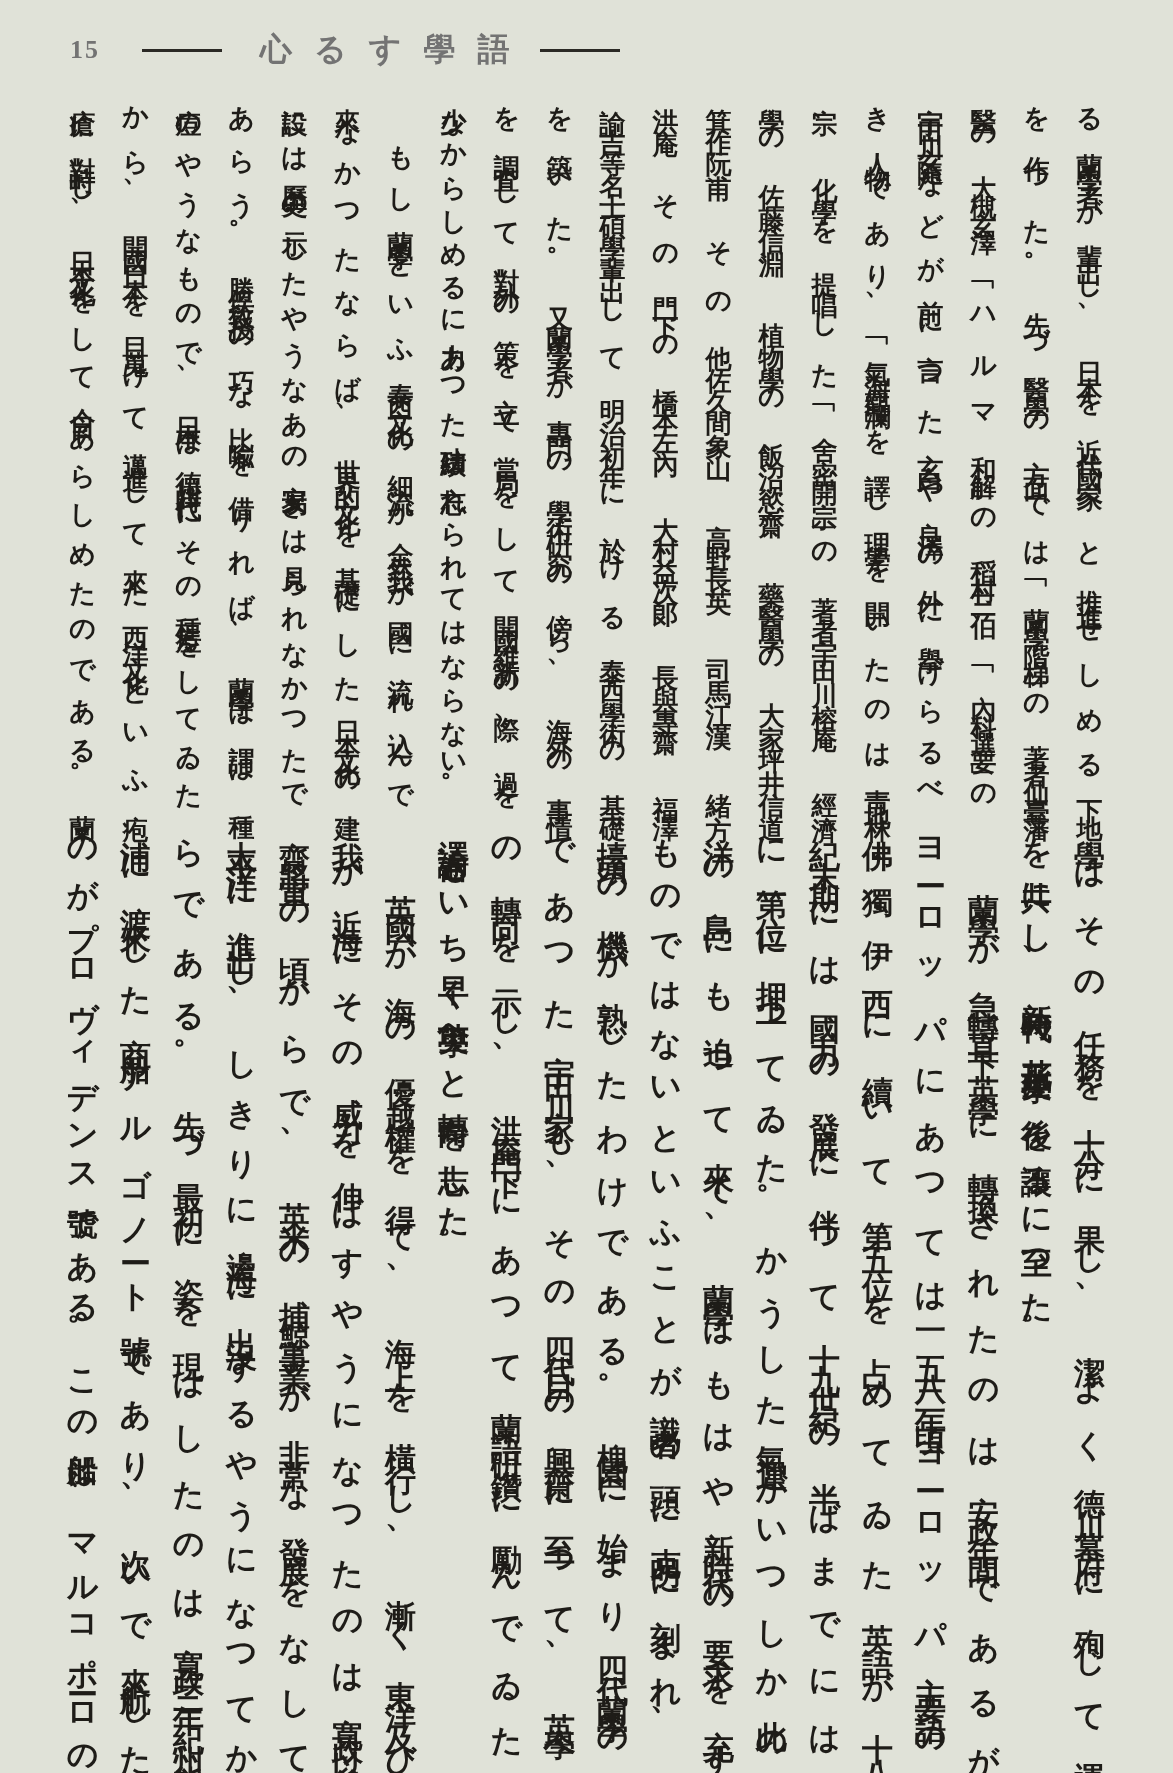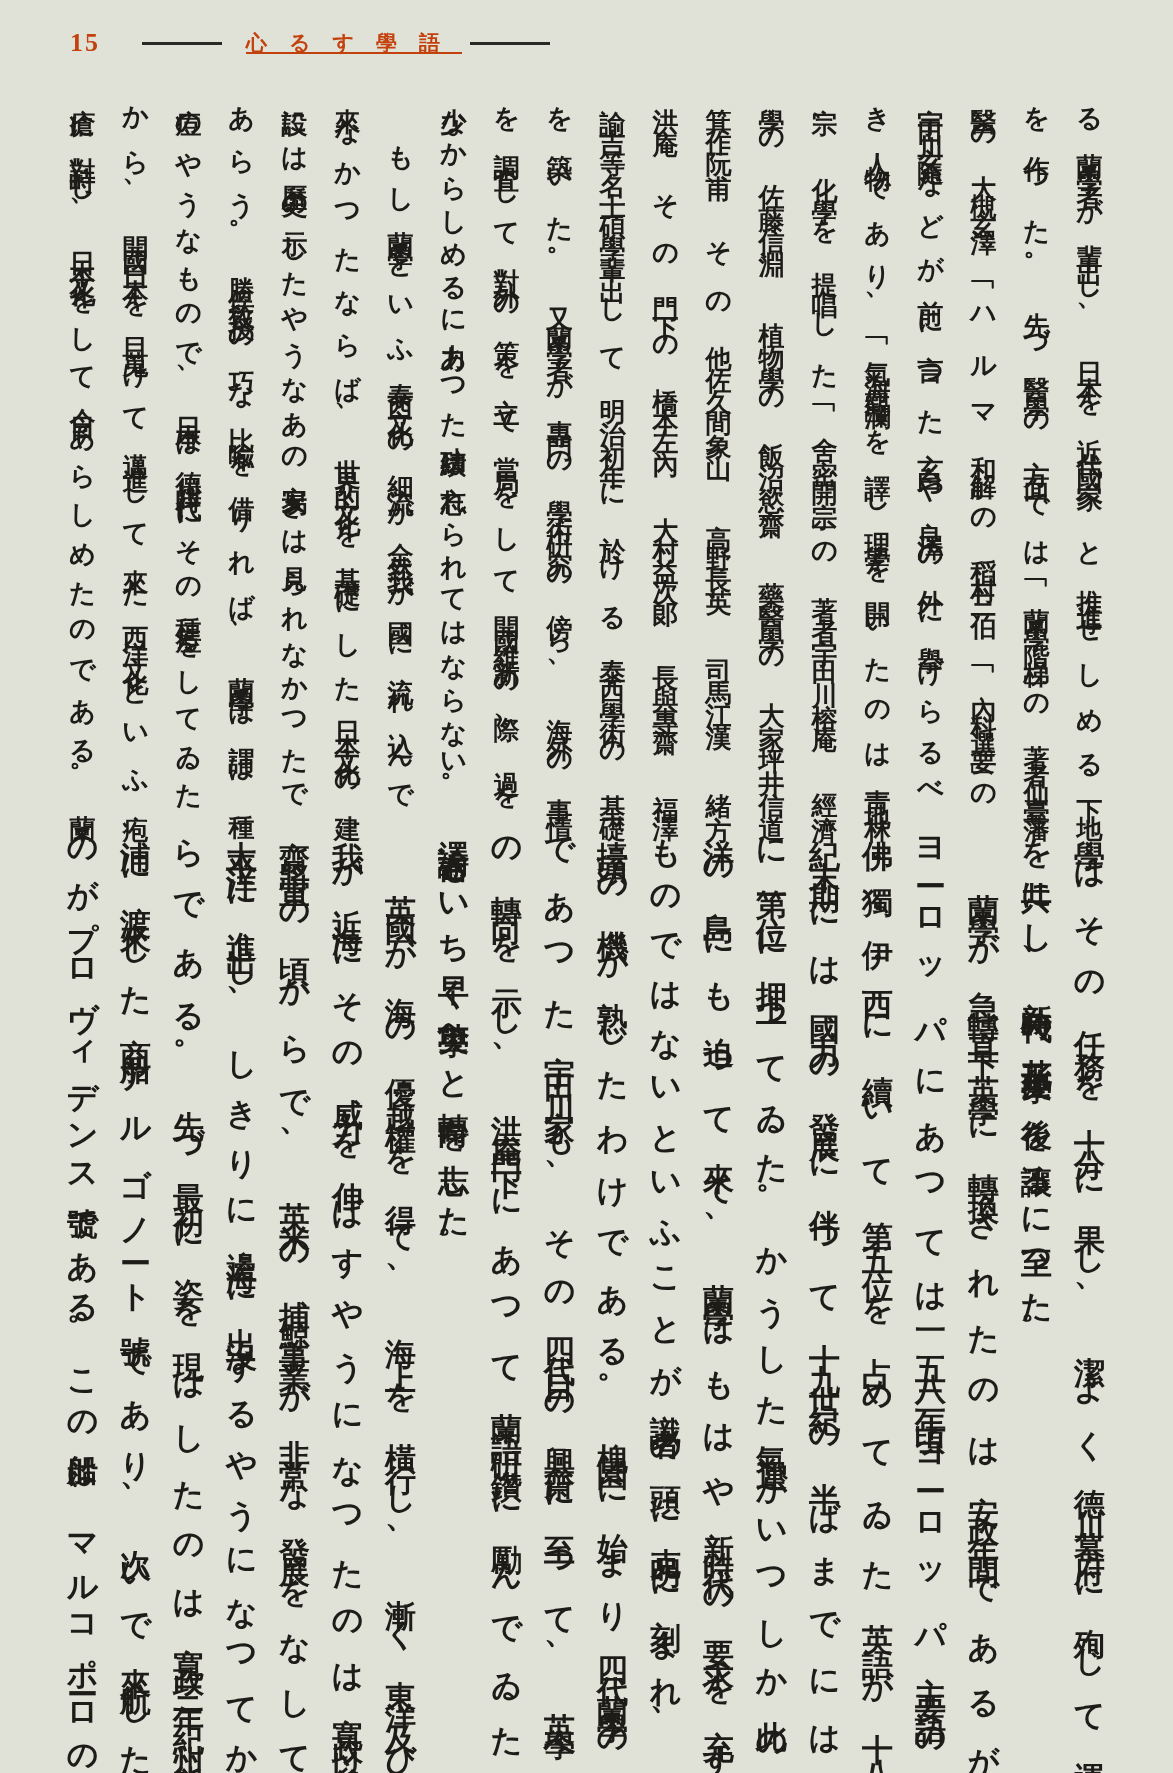--- a/index.html
+++ b/index.html
@@ -10,25 +10,25 @@
     font-family: "Liberation Serif", "DejaVu Serif", serif;
     color: #1e1c18;
     overflow: hidden;
   }
   .page { position: absolute; inset: 0; }
 
   
   .header {
     position: absolute; left: 70px; top: 28px;
     display: flex; align-items: center;
-    font-size: 26px; font-weight: bold; color: #c2410c;
+    font-size: 26px; font-weight: bold; color: #737373;
   }
   .pagenum { letter-spacing: 2px; margin-right: 42px; }
   .rule { display: inline-block; width: 80px; height: 3px; background: #2b2925; }
-  .htitle { letter-spacing: 22px; margin: 0 8px 0 24px; font-size: 21px; text-decoration: underline; }
+  .htitle { letter-spacing: 22px; margin: 0 8px 0 38px; font-size: 32px; }
 
   
   .tblock {
     position: absolute;
     left: 56px; width: 1060px;
     writing-mode: vertical-rl;
     text-orientation: mixed;
     color: #1e1c18;
   }
   .upper { top: 88px;  height: 708px; font-size: 26px; }

